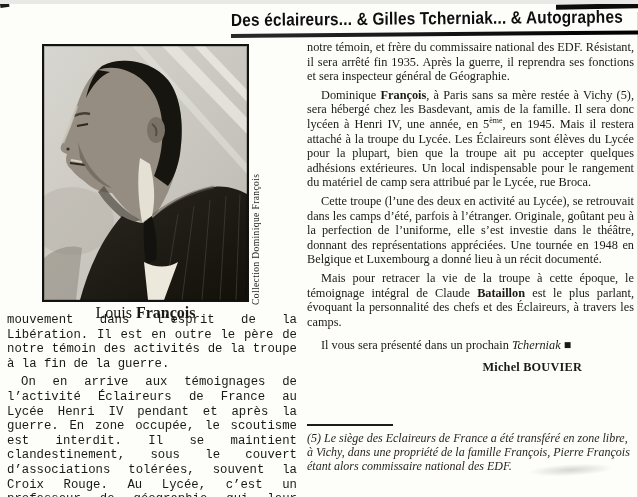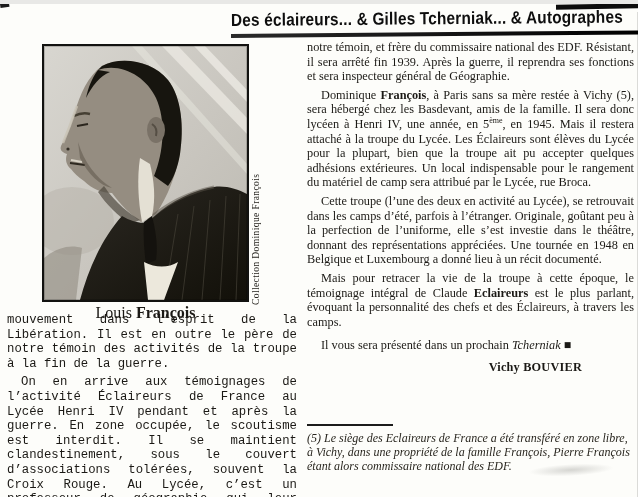--- a/index.html
+++ b/index.html
@@ -121,26 +121,26 @@
   </figure>
   <div class="photo-credit">Collection Dominique François</div>
   <div class="photo-caption">Louis <b>François</b></div>
 
   <div class="col left-col">
     <p>mouvement dans l’esprit de la Libération. Il est en outre le père de notre témoin des activités de la troupe à la fin de la guerre.</p>
     <p class="indent">On en arrive aux témoignages de l’activité Éclaireurs de France au Lycée Henri IV pendant et après la guerre. En zone occupée, le scoutisme est interdit. Il se maintient clandestinement, sous le couvert d’associations tolérées, souvent la Croix Rouge. Au Lycée, c’est un professeur de géographie qui leur fournit une façade acceptée, « groupe d’études géographiques ». Ce professeur, Louis <b>François</b>, est l’oncle de</p>
   </div>
 
   <div class="col right-col">
-    <p>notre témoin, et frère du commissaire national des EDF. Résistant, il sera arrêté fin 1939. Après la guerre, il reprendra ses fonctions et sera inspecteur général de Géographie.</p>
+    <p>notre témoin, et frère du commissaire national des EDF. Résistant, il sera arrêté fin 1935. Après la guerre, il reprendra ses fonctions et sera inspecteur général de Géographie.</p>
     <p class="indent">Dominique <b>François</b>, à Paris sans sa mère restée à Vichy (5), sera hébergé chez les Basdevant, amis de la famille. Il sera donc lycéen à Henri IV, une année, en 5<sup>ème</sup>, en 1945. Mais il restera attaché à la troupe du Lycée. Les Éclaireurs sont élèves du Lycée pour la plupart, bien que la troupe ait pu accepter quelques adhésions extérieures. Un local indispensable pour le rangement du matériel de camp sera attribué par le Lycée, rue Broca.</p>
     <p class="indent">Cette troupe (l’une des deux en activité au Lycée), se retrouvait dans les camps d’été, parfois à l’étranger. Originale, goûtant peu à la perfection de l’uniforme, elle s’est investie dans le théâtre, donnant des représentations appréciées. Une tournée en 1948 en Belgique et Luxembourg a donné lieu à un récit documenté.</p>
-    <p class="indent">Mais pour retracer la vie de la troupe à cette époque, le témoignage intégral de Claude <b>Eclaireurs</b> est le plus parlant, évoquant la personnalité des chefs et des Éclaireurs, à travers les camps.</p>
+    <p class="indent">Mais pour retracer la vie de la troupe à cette époque, le témoignage intégral de Claude <b>Bataillon</b> est le plus parlant, évoquant la personnalité des chefs et des Éclaireurs, à travers les camps.</p>
     <p class="indent closing">Il vous sera présenté dans un prochain <i>Tcherniak</i> ■</p>
-    <p class="signature">Vichy BOUVIER</p>
+    <p class="signature">Michel BOUVIER</p>
   </div>
 
   <div class="footnote-block">
     <div class="footnote-rule"></div>
     <p class="footnote">(5) Le siège des Eclaireurs de France a été transféré en zone libre, à Vichy, dans une propriété de la famille François, Pierre François étant alors commissaire national des EDF.</p>
   </div>
 
 </div>
 
 </body></html>

